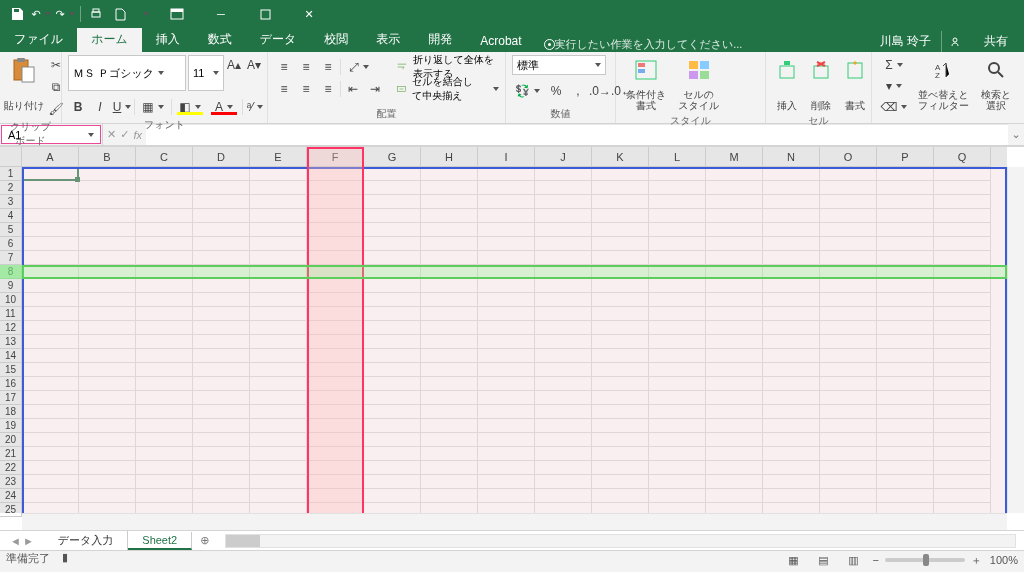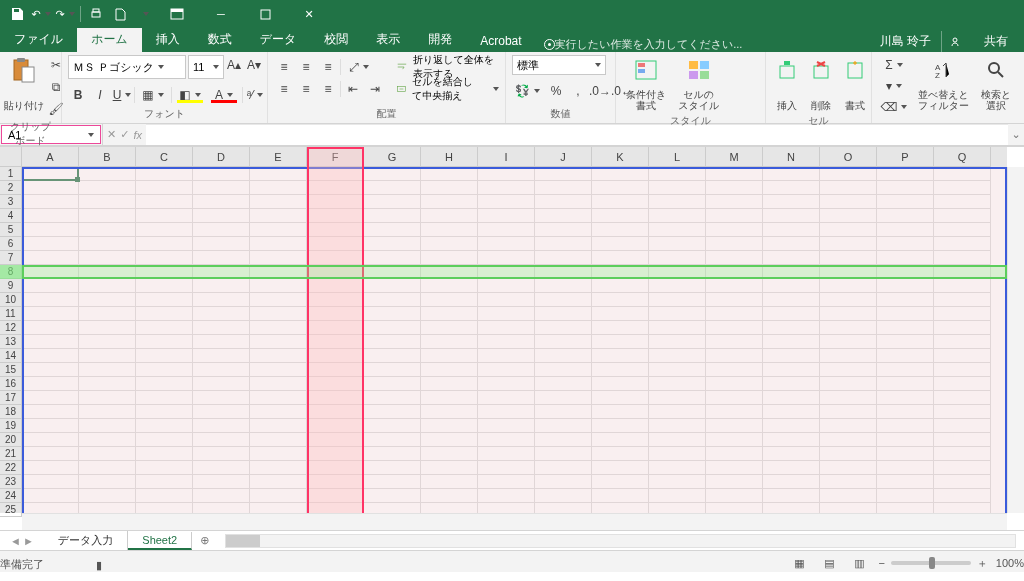--- a/index.html
+++ b/index.html
@@ -26,21 +26,21 @@
 .share-btn { display: flex; align-items: center; gap: 22px; padding: 2px 8px; border-left: 1px solid rgba(255,255,255,.35); }
 
 
 .ribbon { height: 72px; background: #f3f3f3; border-bottom: 1px solid #d4d4d4; display: flex; }
 .group { border-right: 1px solid #e1e1e1; padding: 3px 6px 0; display: flex; flex-direction: column; }
 .group-body { flex: 1; display: flex; align-items: flex-start; gap: 4px; }
 .group-label { font-size: 10px; color: #666; text-align: center; padding: 1px 0 2px; position: relative; }
 .big-btn { display: flex; flex-direction: column; align-items: center; justify-content: space-between; height: 58px; padding: 2px 4px; min-width: 36px; cursor: pointer; }
 .big-icon { width: 28px; height: 26px; display: flex; align-items: center; justify-content: center; font-size: 18px; }
 .big-lbl { font-size: 10px; color: #444; text-align: center; line-height: 11px; white-space: nowrap; }
-.font-box, .size-box { border: 1px solid #c8c8c8; background: #fff; height: 24px; display: flex; align-items: center; padding: 0 4px; }
+.font-box, .size-box { border: 1px solid #c8c8c8; background: #fff; height: 36px; display: flex; align-items: center; padding: 0 4px; }
 .font-box { width: 118px; }
 .size-box { width: 36px; margin-left: 2px; justify-content: space-between; }
 .dd-caret { width: 0; height: 0; border-left: 3px solid transparent; border-right: 3px solid transparent; border-top: 4px solid #555; margin-left: 4px; }
 .mini-row { display: flex; gap: 2px; align-items: center; height: 20px; margin-top: 2px; }
 .mini-btn { width: 20px; height: 20px; display: flex; align-items: center; justify-content: center; font-size: 12px; cursor: pointer; color: #444; position: relative; }
 .mini-wide { width: 32px; }
 .color-bar { position: absolute; bottom: 2px; left: 3px; right: 3px; height: 3px; }
 .combo { border: 1px solid #c8c8c8; background: #fff; height: 20px; width: 94px; display: flex; align-items: center; padding: 0 4px; justify-content: space-between; }
 .stack { display: flex; flex-direction: column; }
 
@@ -76,21 +76,21 @@
 
 .sheetbar { height: 20px; background: #fff; border-top: 1px solid #d4d4d4; display: flex; align-items: center; }
 .sheet-nav { display: flex; gap: 2px; padding: 0 10px; color: #999; }
 .sheet-tab { padding: 2px 14px; font-size: 11px; border-right: 1px solid #ccc; color: #333; cursor: pointer; }
 .sheet-tab.active { border-bottom: 2px solid #217346; color: #217346; background: #fff; }
 .sheet-add { padding: 0 8px; color: #777; cursor: pointer; }
 .sheet-hscroll { flex: 1; margin: 0 8px; height: 14px; background: #f3f3f3; position: relative; border: 1px solid #e1e1e1; }
 .sht-thumb { position: absolute; left: 0; top: 0; bottom: 0; width: 34px; background: #ccc; }
 
 
-.statusbar { height: 22px; background: #f3f3f3; border-top: 1px solid #d4d4d4; display: flex; align-items: flex-end; padding: 0 0; font-size: 11px; color: #555; gap: 40px; }
+.statusbar { height: 22px; background: #f3f3f3; border-top: 1px solid #d4d4d4; display: flex; align-items: flex-start; padding: 0 6px; font-size: 11px; color: #555; }
 .sb-right { margin-left: auto; display: flex; align-items: center; gap: 8px; }
 .view-btn { width: 22px; height: 18px; display: flex; align-items: center; justify-content: center; border: 1px solid transparent; cursor: pointer; }
 .zoom-slider { display: flex; align-items: center; gap: 6px; }
 .ztrack { width: 80px; height: 4px; background: #ccc; position: relative; border-radius: 2px; }
 .zthumb { position: absolute; left: 38px; top: -4px; width: 6px; height: 12px; background: #888; border-radius: 2px; }
 
 svg { display: block; }
 </style>
 </head>
 <body>

